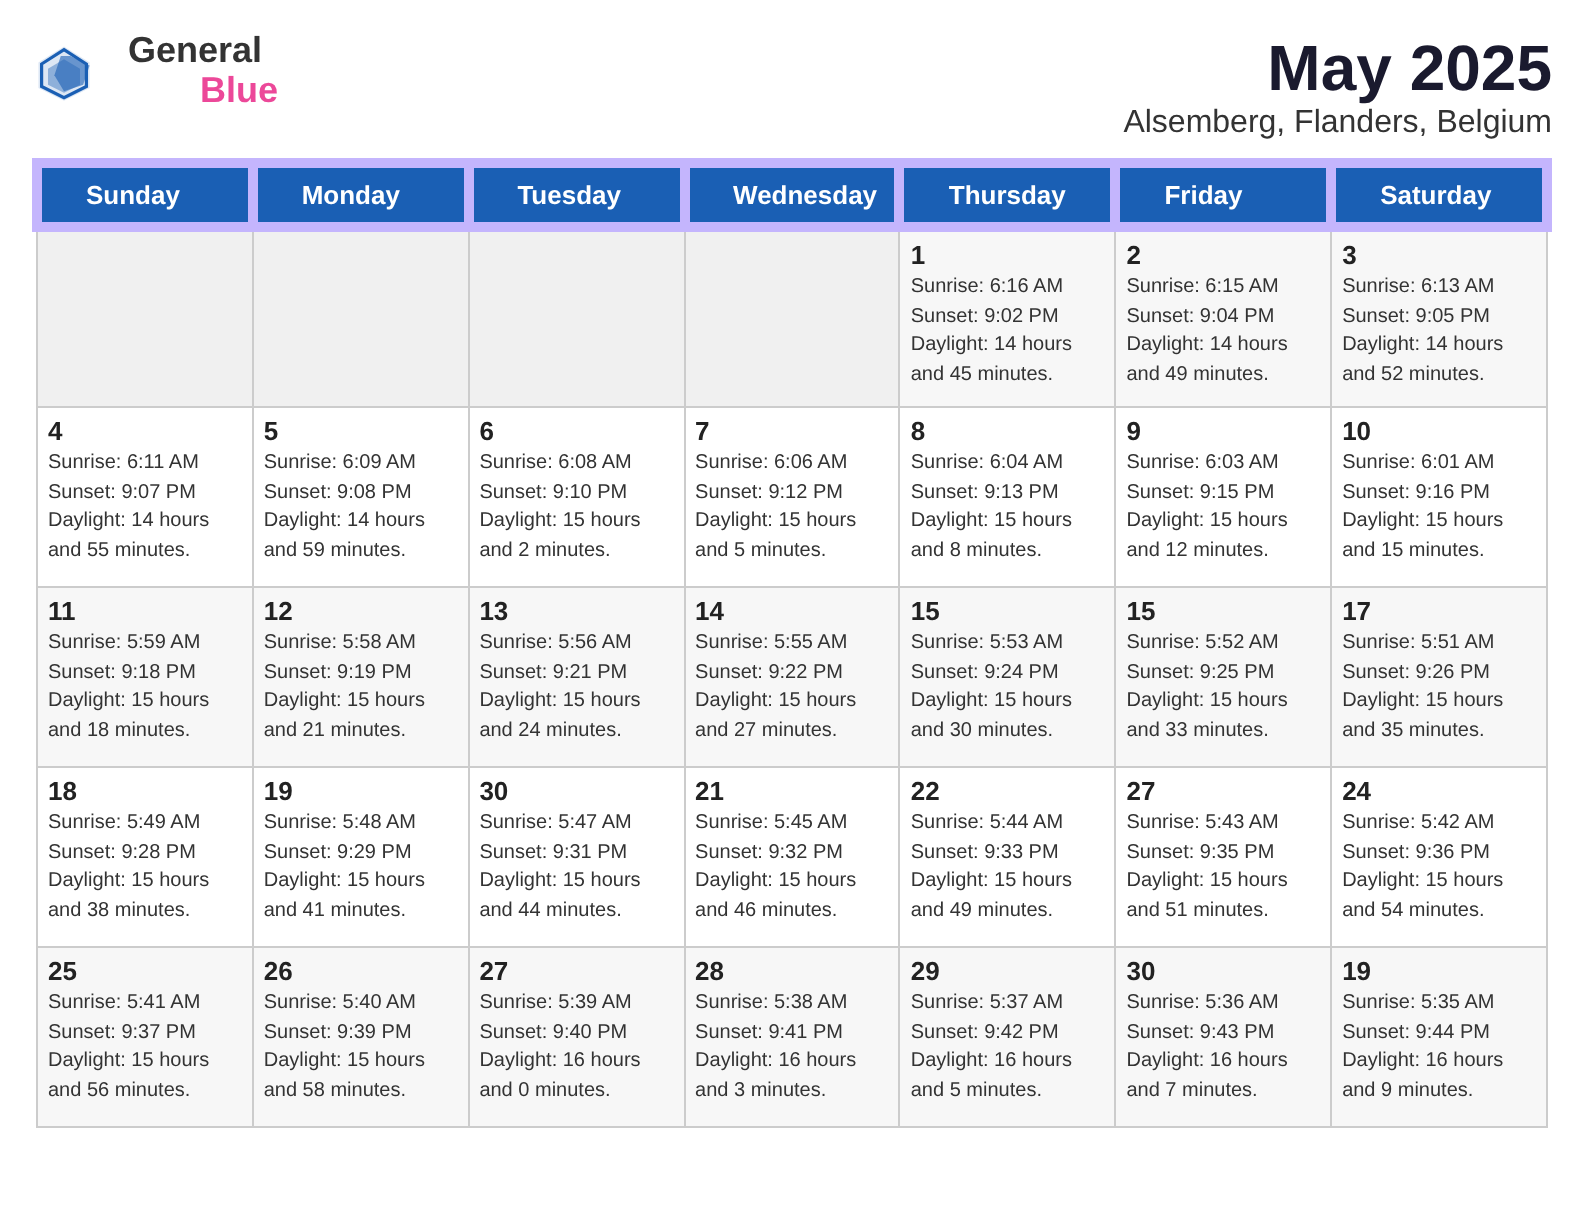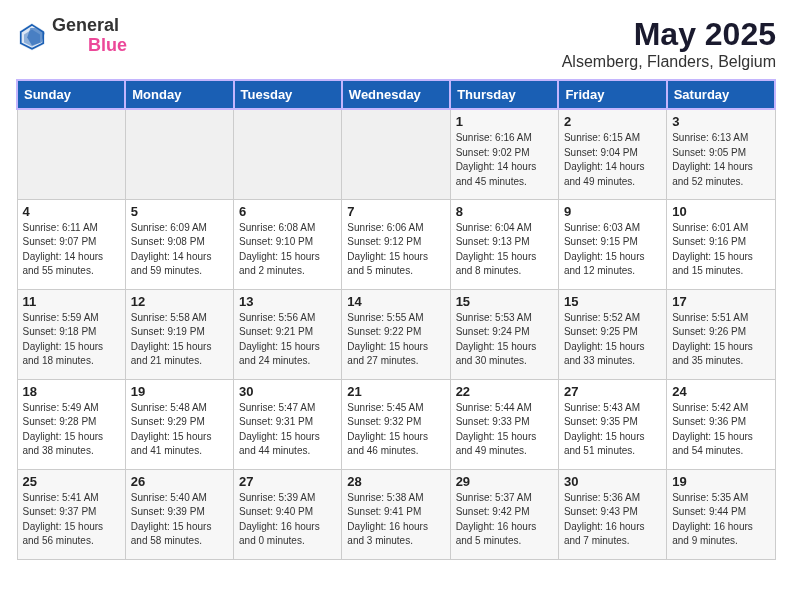--- a/index.html
+++ b/index.html
@@ -12,21 +12,21 @@
     }
     .header {
       display: flex;
       justify-content: space-between;
       align-items: flex-start;
       margin-bottom: 8px;
     }
     .logo {
       display: flex;
       align-items: center;
-      gap: 4px;
+      gap: 16px;
     }
     .logo-text {
       display: flex;
       flex-direction: column;
       line-height: 1.1;
     }
     .logo-general {
       font-size: 18px;
       font-weight: bold;
       color: #333;
@@ -55,24 +55,24 @@
     }
     table {
       width: 100%;
       border-collapse: collapse;
       table-layout: fixed;
     }
     thead tr th {
       background-color: #1a5fb4;
       color: white;
       text-align: left;
-      padding: 6px 6px;
+      padding: 6px 22px;
       font-size: 13px;
       font-weight: bold;
-      border: 2px solid #c4b5fd;
+      border: 5px solid #c4b5fd;
     }
     tbody tr td {
       vertical-align: top;
       padding: 4px 5px;
       border: 1px solid #ccc;
       font-size: 10.5px;
       color: #333;
       height: 90px;
       background: #fff;
     }

